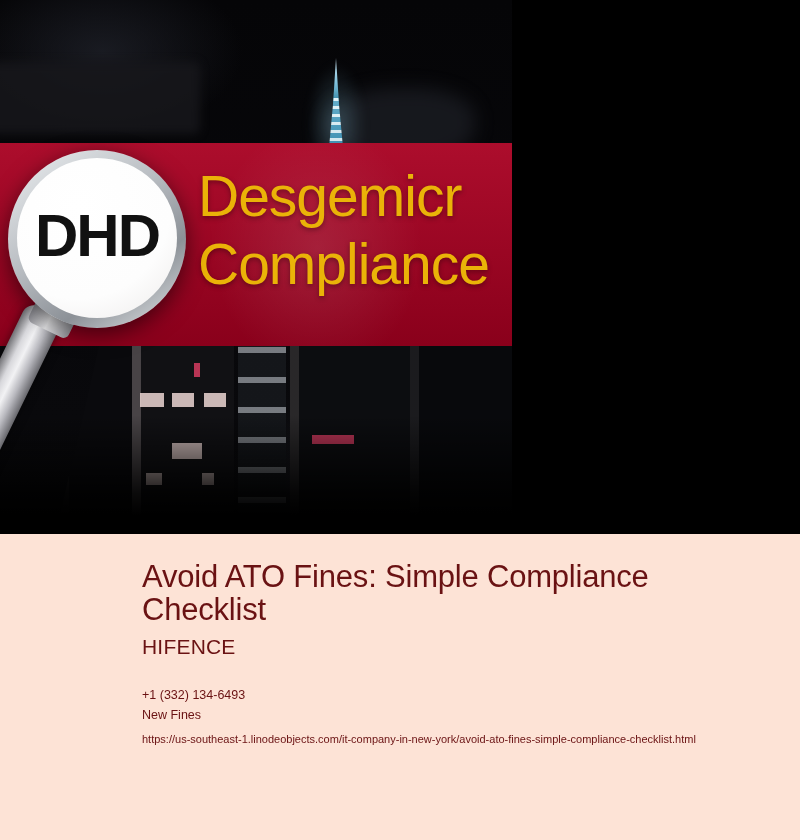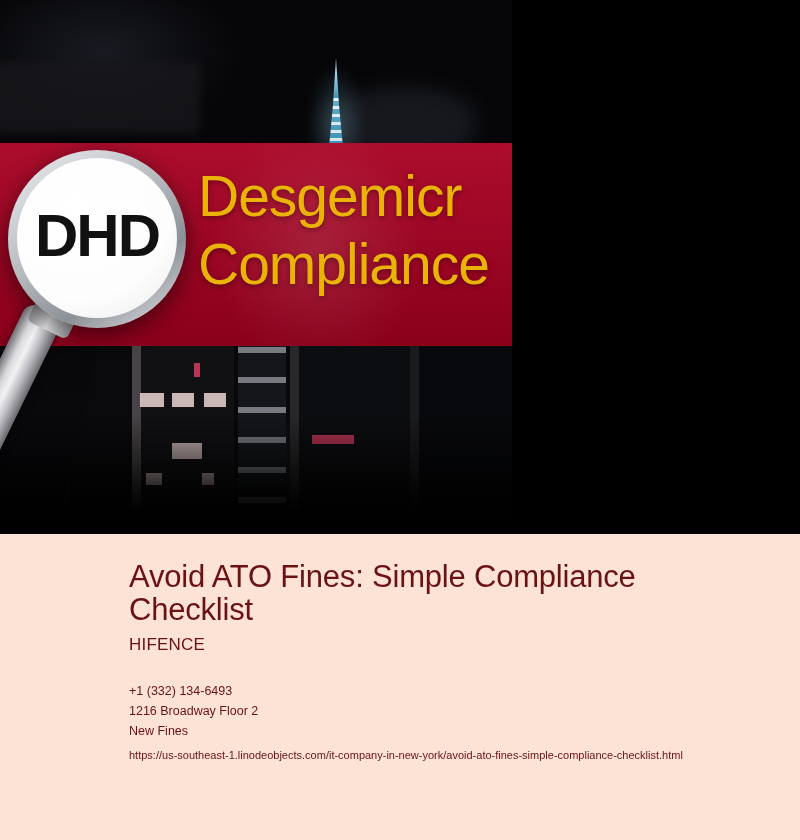--- a/index.html
+++ b/index.html
@@ -266,21 +266,21 @@
     height: 150px;
     background: radial-gradient(ellipse at 42% 34%, #c89288 0%, #8a5a55 48%, #452628 82%, #1a0f10 100%);
     border-radius: 48% 52% 40% 60% / 52% 44% 56% 48%;
     filter: blur(1.5px);
     transform: rotate(-8deg);
   }
 
   
   .content {
     position: absolute;
-    left: 3px;
+    left: 16px;
     top: 534px;
     width: 656px;
     height: 306px;
     background: #fde3d6;
   }
   .content-inner {
     position: absolute;
     left: 126px;
     top: 26px;
     width: 620px;
@@ -292,21 +292,21 @@
     font-weight: 400;
     font-size: 31px;
     line-height: 1.08;
     letter-spacing: -0.2px;
   }
   .brand {
     margin: 8px 0 0 0;
     color: #6a1213;
     font-family: "Liberation Sans", sans-serif;
     font-weight: 400;
-    font-size: 17px;
+    font-size: 21px;
     letter-spacing: .2px;
   }
   .contact {
     margin: 26px 0 0 0;
     padding: 0;
     list-style: none;
   }
   .contact li {
     color: #6a1213;
     font-family: "Liberation Sans", sans-serif;
@@ -391,21 +391,20 @@
     </div>
   </div>
 
   <div class="content">
     <div class="content-inner">
       <h1 class="title">Avoid ATO Fines: Simple Compliance Checklist</h1>
       <div class="brand">HIFENCE</div>
 
       <ul class="contact">
         <li>+1 (332) 134-6493</li>
-        <li>1216 Broadway Floor 2</li>
         <li>New Fines</li>
       </ul>
 
       <div class="source-url">https://us-southeast-1.linodeobjects.com/it-company-in-new-york/avoid-ato-fines-simple-compliance-checklist.html</div>
     </div>
   </div>
 
 </div>
 
 </body></html>

